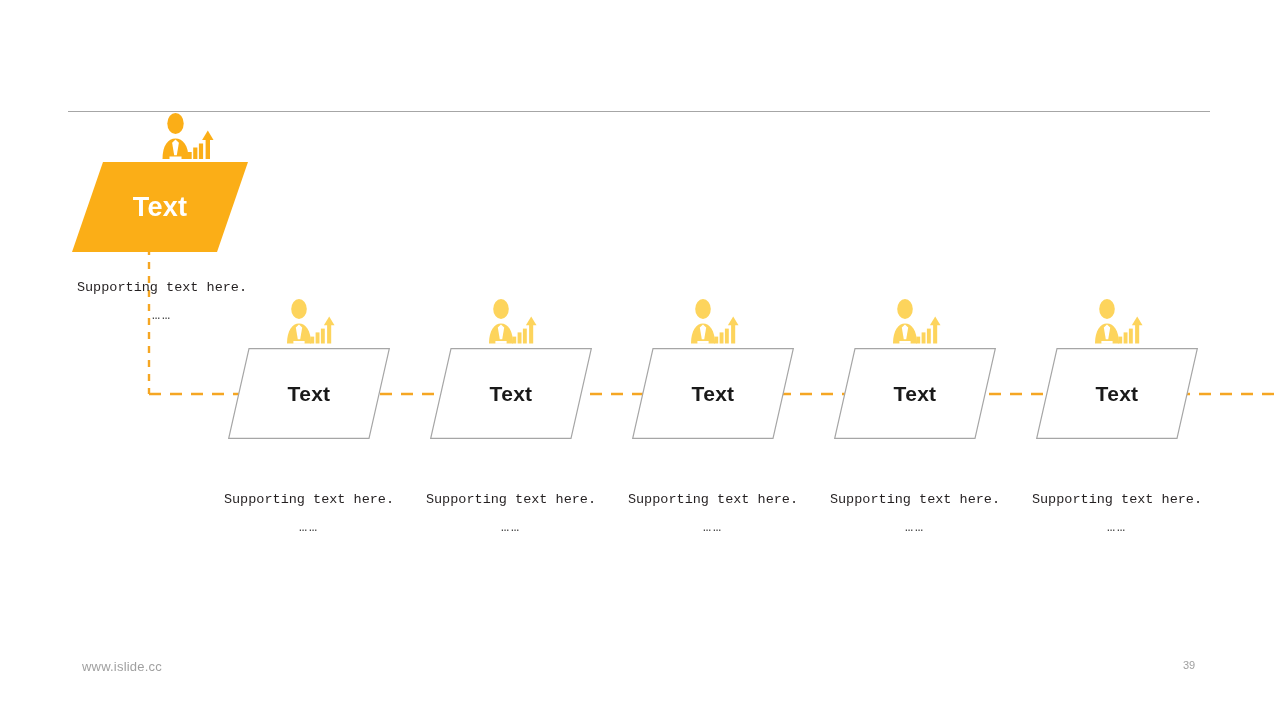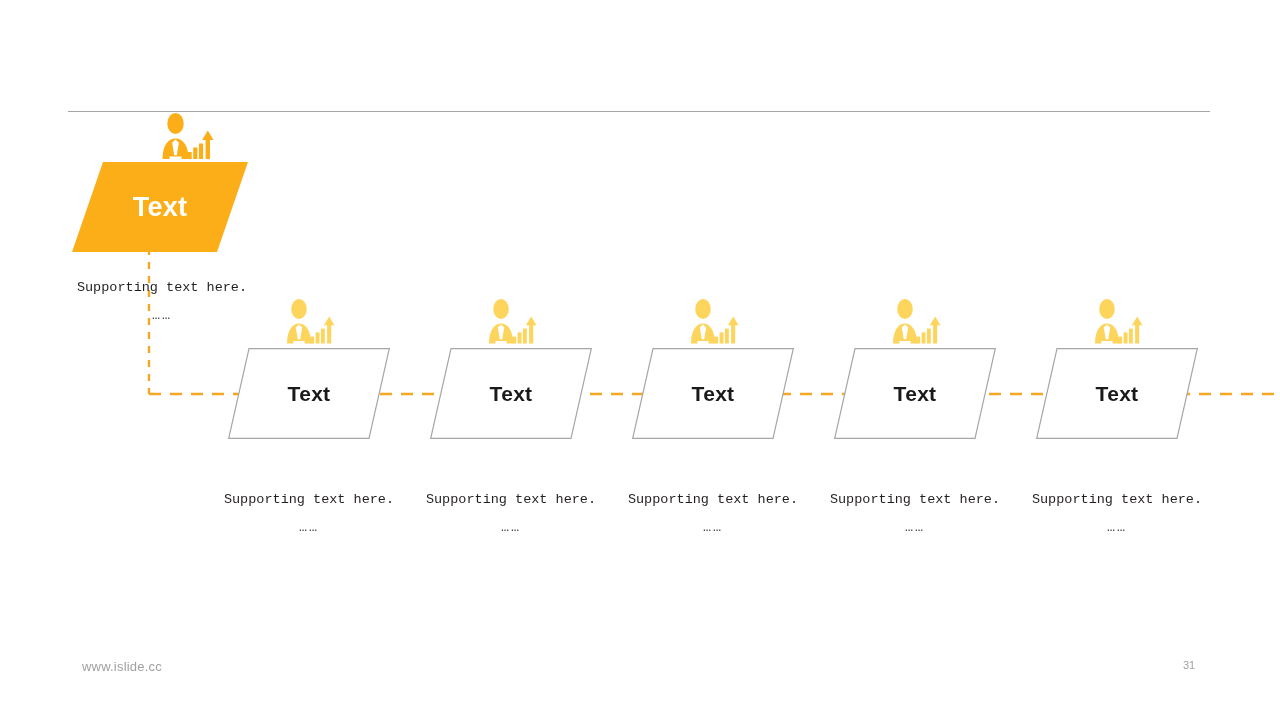--- a/index.html
+++ b/index.html
@@ -327,15 +327,15 @@
       </svg>
     </div>
     <div class="para-label">Text</div>
   </div>
   <div class="support support-sub" style="left:1022px">
     <span>Supporting text here.</span>
     <span class="dots">……</span>
   </div>
 
   <div class="footer-url">www.islide.cc</div>
-  <div class="footer-page">31</div>
+  <div class="footer-page">39</div>
 
 </div>
 
 </body></html>

